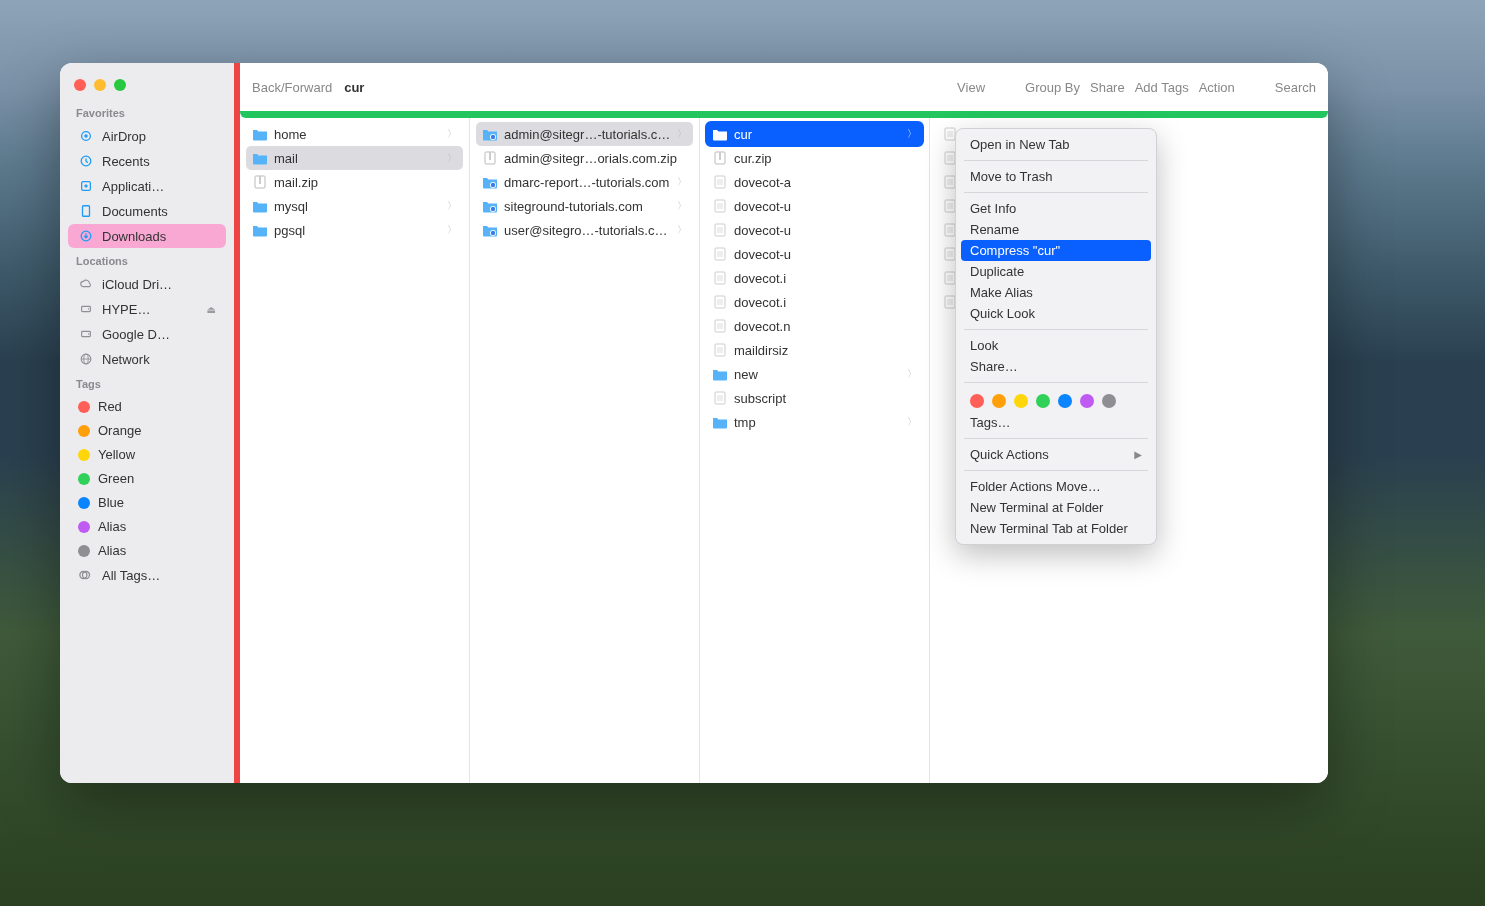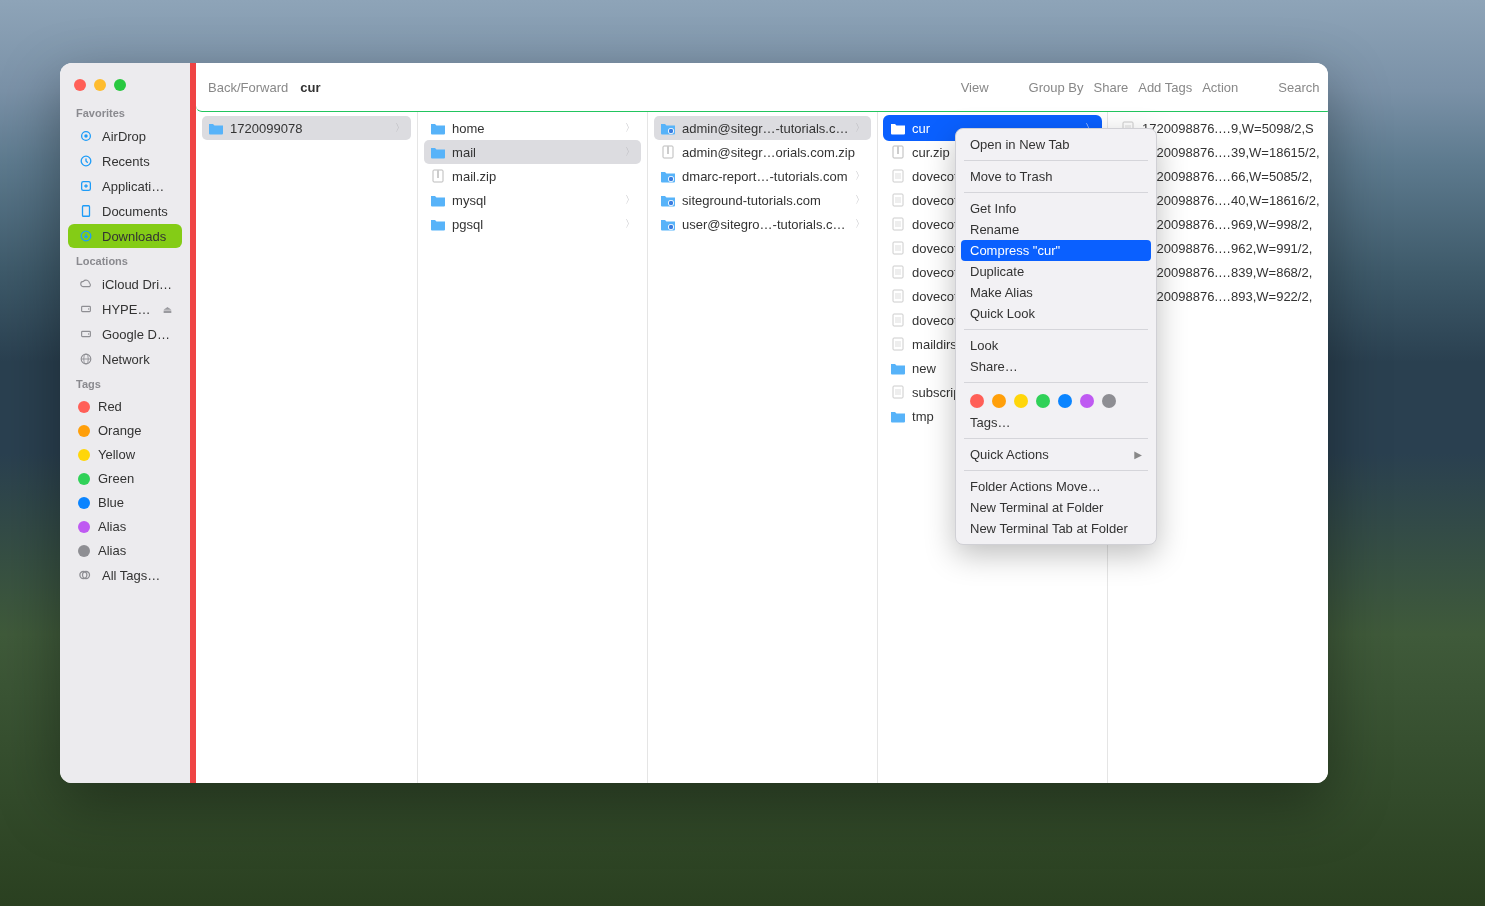--- a/index.html
+++ b/index.html
@@ -50,42 +50,42 @@
   }
   .red { background: #ff5f57; }
   .yellow { background: #febc2e; }
   .greenbtn { background: #28c840; }
   .side-section { padding: 6px 0 4px 16px; color: #8a8a8f; font-size: 11px; font-weight: 600; }
   .side-item {
     display: flex; align-items: center; gap: 8px;
     padding: 4px 10px; margin: 1px 8px; border-radius: 6px;
     color: #333;
   }
-  .side-item.selected { background: #84cc16; }
+  .side-item.selected { background: #f9a8d4; }
   .side-icon { width: 16px; height: 16px; display: inline-flex; align-items: center; justify-content: center; }
   .side-icon svg { width: 14px; height: 14px; }
   .side-label { flex: 1; white-space: nowrap; overflow: hidden; text-overflow: ellipsis; }
   .eject { color: #9a9a9f; font-size: 10px; }
   .tag-dot {
     width: 12px; height: 12px; border-radius: 50%;
     box-sizing: border-box;
   }
 
   .main {
     flex: 1;
     display: flex;
     flex-direction: column;
     background: #fff;
   }
   .toolbar {
     height: 48px;
     display: flex;
     align-items: center;
     padding: 0 12px;
-    border-bottom: 1px solid #22c55e;
+    border-bottom: 7px solid #22c55e;
     color: #888;
     font-size: 13px;
     gap: 10px;
     border-radius: 6px;
   }
   .toolbar .title { color: #333; font-weight: 600; margin-left: 2px; }
   .spacer { flex: 1; }
   .columns {
     flex: 1;
     display: flex;
@@ -321,31 +321,20 @@
         <span style="width:20px"></span>
         <span>Group By</span>
         <span>Share</span>
         <span>Add Tags</span>
         <span>Action</span>
         <span style="width:20px"></span>
         <span>Search</span>
       </div>
 
       <div class="columns">
-        <div class="col c1" id="col1">
-            <div class="row selected">
-              <span class="ficon">
-                <svg viewBox="0 0 16 16">
-                  <path d="M1 4 h4 l1.5 1.5 H15 v8 a1 1 0 0 1 -1 1 H2 a1 1 0 0 1 -1 -1 Z" fill="#57b3f9"></path>
-                </svg>
-              </span>
-      <span class="fname">1720099078</span>
-      <span class="chev">〉</span>
-            </div>
-          </div>
         <div class="col c2" id="col2">
             <div class="row">
               <span class="ficon">
                 <svg viewBox="0 0 16 16">
                   <path d="M1 4 h4 l1.5 1.5 H15 v8 a1 1 0 0 1 -1 1 H2 a1 1 0 0 1 -1 -1 Z" fill="#57b3f9"></path>
                 </svg>
               </span>
       <span class="fname">home</span>
       <span class="chev">〉</span>
             </div>

